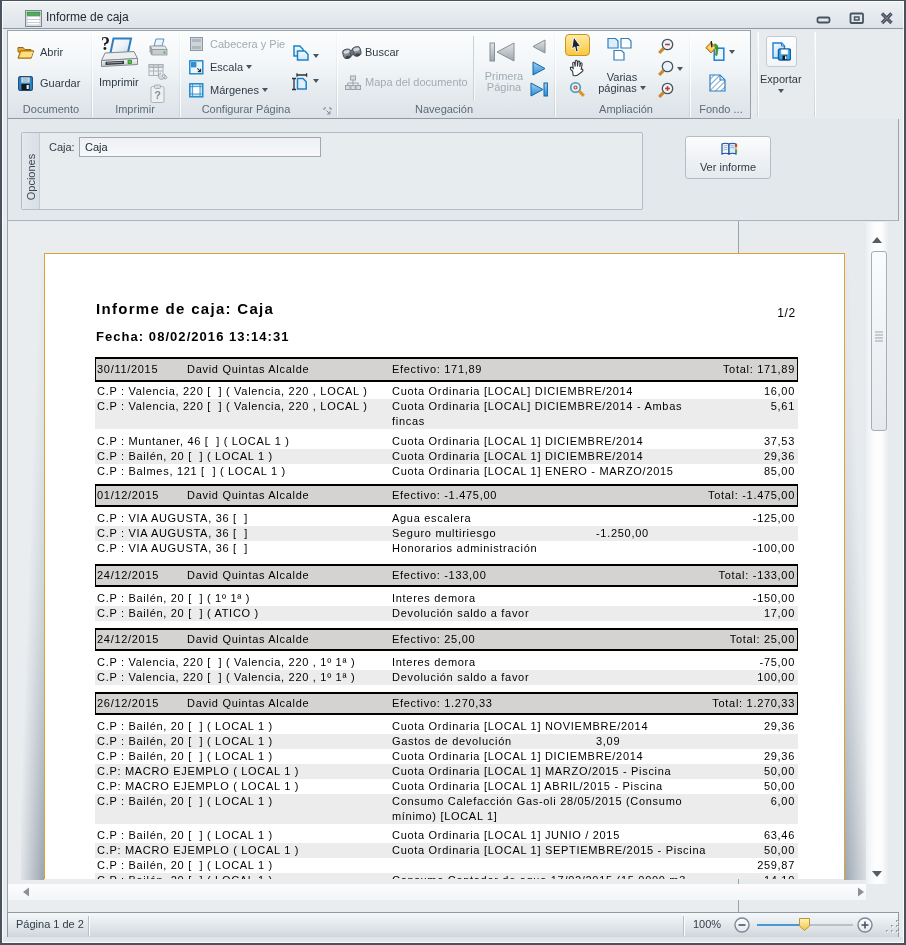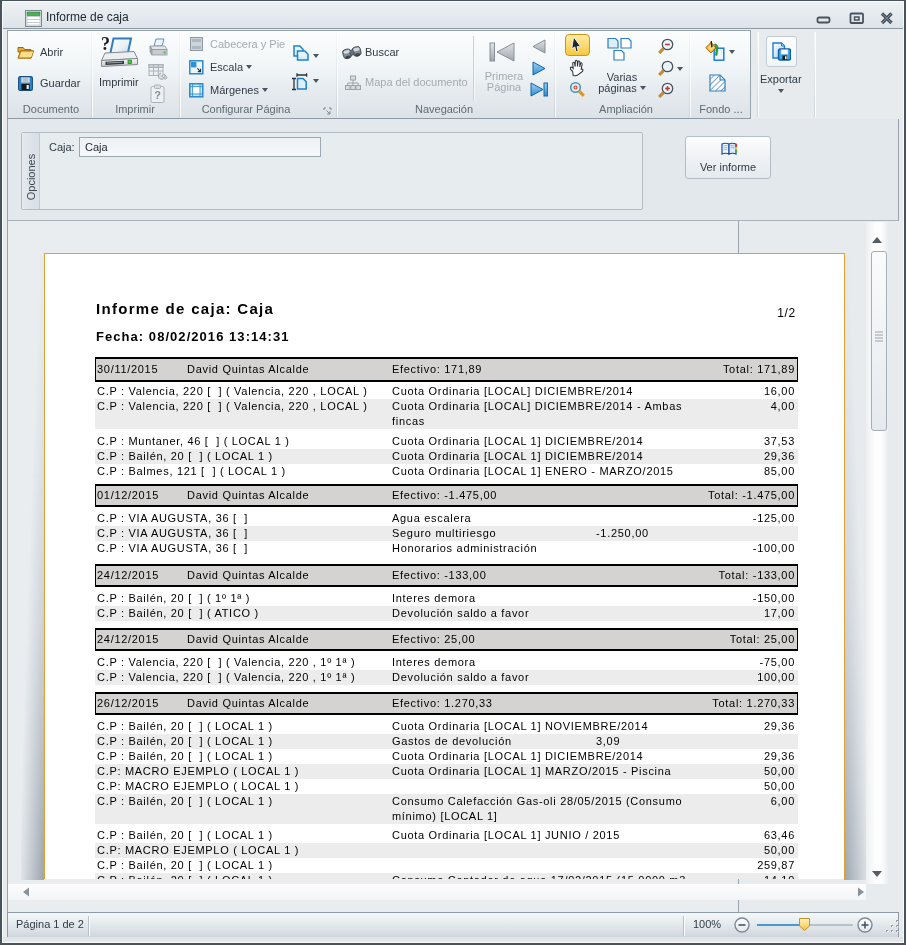--- a/index.html
+++ b/index.html
@@ -327,21 +327,21 @@
 <div class="cell" style="left:52px;top:108px">30/11/2015</div>
 <div class="cell" style="left:142px;top:108px">David Quintas Alcalde</div>
 <div class="cell" style="left:347px;top:108px">Efectivo: 171,89</div>
 <div class="cell" style="left:451px;top:108px;width:299px;text-align:right">Total: 171,89</div>
 <div class="cell" style="left:52px;top:130px">C.P : Valencia, 220 [&nbsp;&nbsp;] ( Valencia, 220 , LOCAL )</div>
 <div class="cell" style="left:347px;top:130px;line-height:15px">Cuota Ordinaria [LOCAL] DICIEMBRE/2014</div>
 <div class="cell" style="left:551px;top:130px;width:199px;text-align:right">16,00</div>
 <div class="rowbg" style="top:145px;height:30px"></div>
 <div class="cell" style="left:52px;top:145px">C.P : Valencia, 220 [&nbsp;&nbsp;] ( Valencia, 220 , LOCAL )</div>
 <div class="cell" style="left:347px;top:145px;line-height:15px">Cuota Ordinaria [LOCAL] DICIEMBRE/2014 - Ambas<br>fincas</div>
-<div class="cell" style="left:551px;top:145px;width:199px;text-align:right">4,00</div>
+<div class="cell" style="left:551px;top:145px;width:199px;text-align:right">5,61</div>
 <div class="cell" style="left:52px;top:180px">C.P : Muntaner, 46 [&nbsp;&nbsp;] ( LOCAL 1 )</div>
 <div class="cell" style="left:347px;top:180px;line-height:15px">Cuota Ordinaria [LOCAL 1] DICIEMBRE/2014</div>
 <div class="cell" style="left:551px;top:180px;width:199px;text-align:right">37,53</div>
 <div class="rowbg" style="top:195px;height:15px"></div>
 <div class="cell" style="left:52px;top:195px">C.P : Bailén, 20 [&nbsp;&nbsp;] ( LOCAL 1 )</div>
 <div class="cell" style="left:347px;top:195px;line-height:15px">Cuota Ordinaria [LOCAL 1] DICIEMBRE/2014</div>
 <div class="cell" style="left:551px;top:195px;width:199px;text-align:right">29,36</div>
 <div class="cell" style="left:52px;top:210px">C.P : Balmes, 121 [&nbsp;&nbsp;] ( LOCAL 1 )</div>
 <div class="cell" style="left:347px;top:210px;line-height:15px">Cuota Ordinaria [LOCAL 1] ENERO - MARZO/2015</div>
 <div class="cell" style="left:551px;top:210px;width:199px;text-align:right">85,00</div>
@@ -397,30 +397,32 @@
 <div class="cell" style="left:347px;top:480px;line-height:15px">Gastos de devolución</div>
 <div class="cell" style="left:551px;top:480px;width:199px;text-align:left">3,09</div>
 <div class="cell" style="left:52px;top:495px">C.P : Bailén, 20 [&nbsp;&nbsp;] ( LOCAL 1 )</div>
 <div class="cell" style="left:347px;top:495px;line-height:15px">Cuota Ordinaria [LOCAL 1] DICIEMBRE/2014</div>
 <div class="cell" style="left:551px;top:495px;width:199px;text-align:right">29,36</div>
 <div class="rowbg" style="top:510px;height:15px"></div>
 <div class="cell" style="left:52px;top:510px">C.P: MACRO EJEMPLO ( LOCAL 1 )</div>
 <div class="cell" style="left:347px;top:510px;line-height:15px">Cuota Ordinaria [LOCAL 1] MARZO/2015 - Piscina</div>
 <div class="cell" style="left:551px;top:510px;width:199px;text-align:right">50,00</div>
 <div class="cell" style="left:52px;top:525px">C.P: MACRO EJEMPLO ( LOCAL 1 )</div>
+<div class="cell" style="left:347px;top:525px;line-height:15px">Cuota Ordinaria [LOCAL 1] ABRIL/2015 - Piscina</div>
 <div class="cell" style="left:551px;top:525px;width:199px;text-align:right">50,00</div>
 <div class="rowbg" style="top:540px;height:30px"></div>
 <div class="cell" style="left:52px;top:540px">C.P : Bailén, 20 [&nbsp;&nbsp;] ( LOCAL 1 )</div>
 <div class="cell" style="left:347px;top:540px;line-height:15px">Consumo Calefacción Gas-oli 28/05/2015 (Consumo<br>mínimo) [LOCAL 1]</div>
 <div class="cell" style="left:551px;top:540px;width:199px;text-align:right">6,00</div>
 <div class="cell" style="left:52px;top:574px">C.P : Bailén, 20 [&nbsp;&nbsp;] ( LOCAL 1 )</div>
 <div class="cell" style="left:347px;top:574px;line-height:15px">Cuota Ordinaria [LOCAL 1] JUNIO / 2015</div>
 <div class="cell" style="left:551px;top:574px;width:199px;text-align:right">63,46</div>
 <div class="rowbg" style="top:589px;height:15px"></div>
 <div class="cell" style="left:52px;top:589px">C.P: MACRO EJEMPLO ( LOCAL 1 )</div>
+<div class="cell" style="left:347px;top:589px;line-height:15px">Cuota Ordinaria [LOCAL 1] SEPTIEMBRE/2015 - Piscina</div>
 <div class="cell" style="left:551px;top:589px;width:199px;text-align:right">50,00</div>
 <div class="cell" style="left:52px;top:604px">C.P : Bailén, 20 [&nbsp;&nbsp;] ( LOCAL 1 )</div>
 <div class="cell" style="left:551px;top:604px;width:199px;text-align:right">259,87</div>
 <div class="rowbg" style="top:619px;height:15px"></div>
 <div class="cell" style="left:52px;top:619px">C.P : Bailén, 20 [&nbsp;&nbsp;] ( LOCAL 1 )</div>
 <div class="cell" style="left:347px;top:619px;line-height:15px">Consumo Contador de agua 17/02/2015 (15,0000 m3</div>
 <div class="cell" style="left:551px;top:619px;width:199px;text-align:right">14,10</div>
 
 </div>
 <svg class="a" id="vsb" width="22" height="662">

